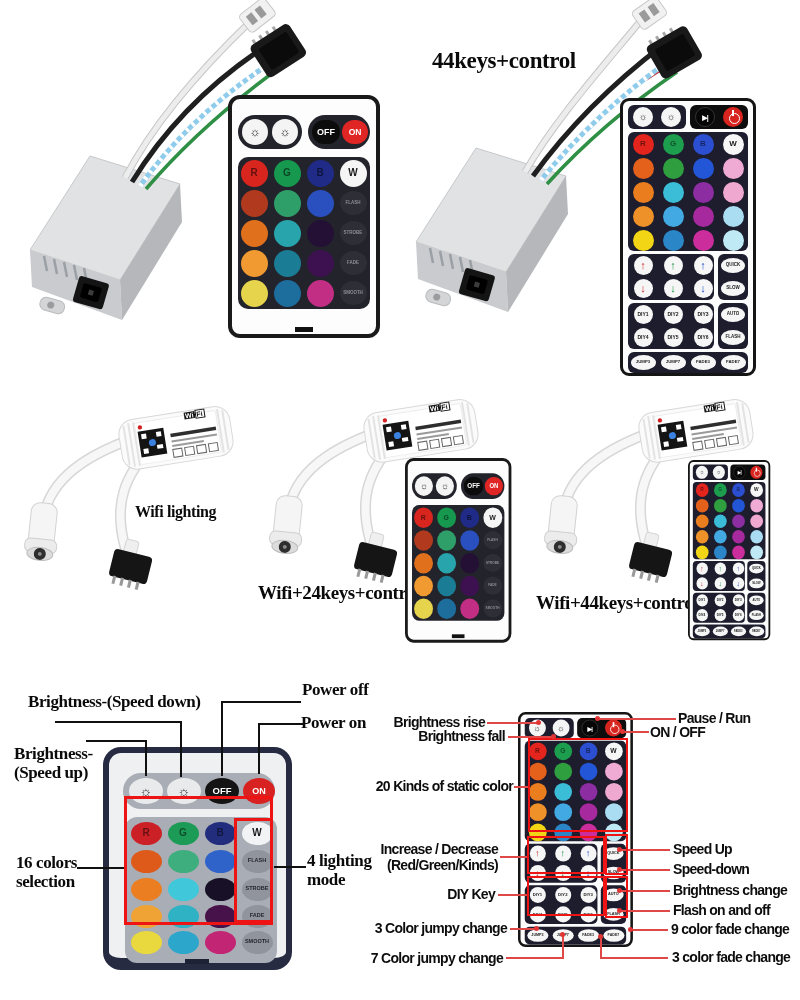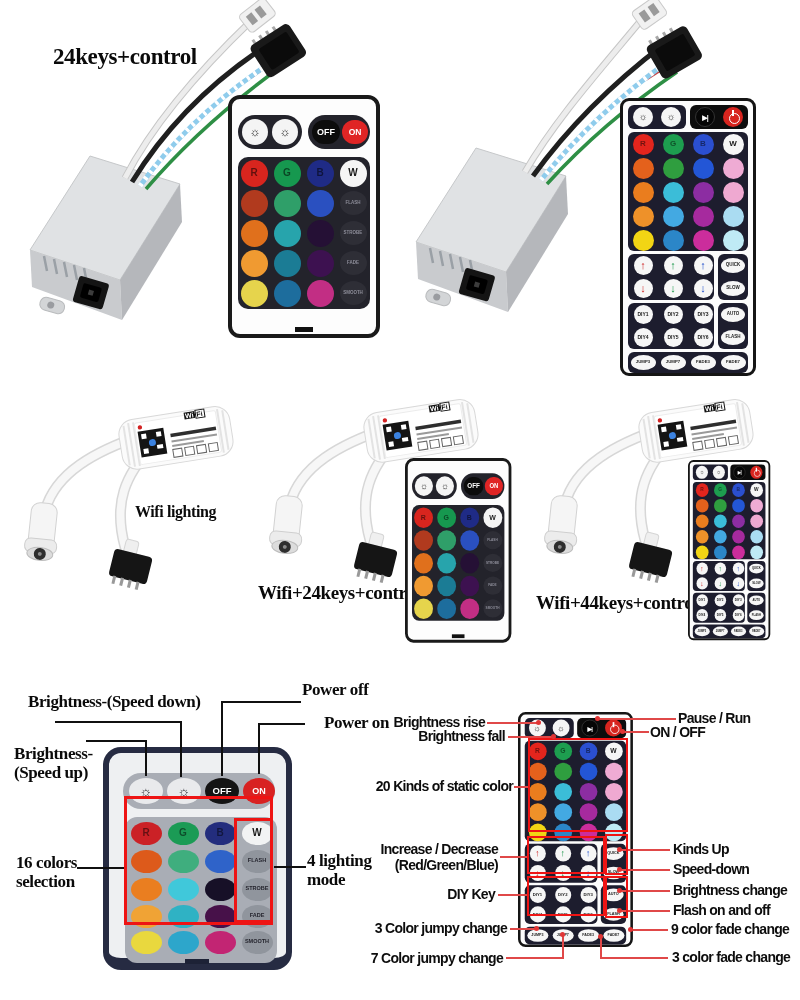--- a/index.html
+++ b/index.html
@@ -88,21 +88,20 @@
           <rect x="146" y="61.5" width="32" height="2" fill="#9a9a9a"></rect>
           <rect x="146" y="66" width="9" height="8" fill="none" stroke="#666"></rect>
           <rect x="158" y="66" width="9" height="8" fill="none" stroke="#666"></rect>
           <rect x="170" y="66" width="9" height="8" fill="none" stroke="#666"></rect>
           <rect x="182" y="66" width="9" height="8" fill="none" stroke="#666"></rect>
         </g>
       </g>
     </defs>
   </svg>
 
-  <div class="serif title" style="left:53px;top:44px">24keys+control</div>
   <svg class="layer" style="left:12px;top:138px" width="200" height="200">
       <use href="#ctrlbox"></use>
     </svg>
   <svg class="layer" style="left:100px;top:0" width="220" height="200">
     <path d="M25,178 C55,120 105,65 152,20" stroke="#c6c6c6" stroke-width="7" fill="none"></path>
     <path d="M25,178 C55,120 105,65 152,20" stroke="#ededed" stroke-width="5" fill="none"></path>
     <path d="M32,182 C70,120 120,75 172,42" stroke="#1f1f1f" stroke-width="5" fill="none"></path>
     <path d="M46,189 C88,140 135,100 182,66" stroke="#2e8f45" stroke-width="3.5" fill="none"></path>
     <path d="M150,78 L186,52" stroke="#c84545" stroke-width="3" fill="none"></path>
     <path d="M40,186 C80,130 128,90 178,58" stroke="#8fccec" stroke-width="5" fill="none"></path>
@@ -145,20 +144,21 @@
       <div class="rbtn" style="left: 41.5px; top: 150.5px; width: 27px; height: 27px; background: rgb(27, 124, 149); border-radius: 50%; font-size: 10px; color: rgba(0, 0, 0, 0.55);"></div>
       <div class="rbtn" style="left: 74.5px; top: 150.5px; width: 27px; height: 27px; background: rgb(61, 17, 80); border-radius: 50%; font-size: 10px; color: rgba(0, 0, 0, 0.55);"></div>
       <div class="rbtn" style="left: 107.5px; top: 152px; width: 27px; height: 24px; background: rgb(46, 46, 54); border-radius: 50%; color: rgb(142, 142, 154); font-size: 4.5px;">FADE</div>
       <div class="rbtn" style="left: 8.5px; top: 180.5px; width: 27px; height: 27px; background: rgb(230, 212, 76); border-radius: 50%; font-size: 10px; color: rgba(0, 0, 0, 0.55);"></div>
       <div class="rbtn" style="left: 41.5px; top: 180.5px; width: 27px; height: 27px; background: rgb(29, 109, 157); border-radius: 50%; font-size: 10px; color: rgba(0, 0, 0, 0.55);"></div>
       <div class="rbtn" style="left: 74.5px; top: 180.5px; width: 27px; height: 27px; background: rgb(194, 46, 132); border-radius: 50%; font-size: 10px; color: rgba(0, 0, 0, 0.55);"></div>
       <div class="rbtn" style="left: 107.5px; top: 182px; width: 27px; height: 24px; background: rgb(46, 46, 54); border-radius: 50%; color: rgb(142, 142, 154); font-size: 4.5px;">SMOOTH</div>
       <div class="rpanel" style="left: 63px; top: 228px; width: 18px; height: 5px; background: rgb(17, 17, 17);"></div>
     </div>
 
+  <div class="serif title" style="left:432px;top:48px">44keys+control</div>
   <svg class="layer" style="left:398px;top:130px" width="200" height="200">
       <use href="#ctrlbox"></use>
     </svg>
   <svg class="layer" style="left:495px;top:0" width="215" height="200">
     <path d="M30,172 C60,120 105,70 148,18" stroke="#c6c6c6" stroke-width="7" fill="none"></path>
     <path d="M30,172 C60,120 105,70 148,18" stroke="#ededed" stroke-width="5" fill="none"></path>
     <path d="M38,176 C75,125 122,80 168,45" stroke="#1f1f1f" stroke-width="5" fill="none"></path>
     <path d="M52,184 C92,140 138,102 182,72" stroke="#2e8f45" stroke-width="3.5" fill="none"></path>
     <path d="M150,80 L188,56" stroke="#c84545" stroke-width="3" fill="none"></path>
     <path d="M46,180 C85,132 130,92 175,60" stroke="#8fccec" stroke-width="5" fill="none"></path>
@@ -365,21 +365,21 @@
       <div class="rbtn" style="left: 132.5px; top: 151.5px; width: 31px; height: 23px; background: rgb(144, 149, 157); border-radius: 50%; color: rgb(35, 35, 44); font-size: 5.5px;">FADE</div>
       <div class="rbtn" style="left: 21.5px; top: 177.5px; width: 31px; height: 23px; background: rgb(233, 216, 62); border-radius: 50%; font-size: 10px; color: rgba(0, 0, 0, 0.5);"></div>
       <div class="rbtn" style="left: 58.5px; top: 177.5px; width: 31px; height: 23px; background: rgb(45, 166, 203); border-radius: 50%; font-size: 10px; color: rgba(0, 0, 0, 0.5);"></div>
       <div class="rbtn" style="left: 95.5px; top: 177.5px; width: 31px; height: 23px; background: rgb(194, 37, 115); border-radius: 50%; font-size: 10px; color: rgba(0, 0, 0, 0.5);"></div>
       <div class="rbtn" style="left: 132.5px; top: 177.5px; width: 31px; height: 23px; background: rgb(144, 149, 157); border-radius: 50%; color: rgb(35, 35, 44); font-size: 5.5px;">SMOOTH</div>
       <div class="rpanel" style="left: 76px; top: 206px; width: 24px; height: 5px; background: rgb(29, 34, 54);"></div>
     </div>
 
   <div class="serif ann-serif" style="left:28px;top:692px">Brightness-(Speed down)</div>
   <div class="serif ann-serif" style="left:302px;top:680px">Power off</div>
-  <div class="serif ann-serif" style="left:324px;top:713px">Power on</div>
+  <div class="serif ann-serif" style="left:301px;top:713px">Power on</div>
   <div class="serif ann-serif" style="left:14px;top:744px">
       <div>Brightness-</div>
       <div>(Speed up)</div>
     </div>
   <div class="serif ann-serif" style="left:16px;top:853px">
       <div>16 colors</div>
       <div>selection</div>
     </div>
   <div class="serif ann-serif" style="left:307px;top:851px">
       <div>4 lighting</div>
@@ -456,29 +456,29 @@
       <div class="rbtn" style="left: 37.5px; top: 254px; width: 25px; height: 15px; background: rgb(246, 246, 246); border-radius: 50%; font-size: 4.3px; color: rgb(34, 34, 34);">JUMP7</div>
       <div class="rbtn" style="left: 67.5px; top: 254px; width: 25px; height: 15px; background: rgb(246, 246, 246); border-radius: 50%; font-size: 4.3px; color: rgb(34, 34, 34);">FADE3</div>
       <div class="rbtn" style="left: 97.5px; top: 254px; width: 25px; height: 15px; background: rgb(246, 246, 246); border-radius: 50%; font-size: 4.3px; color: rgb(34, 34, 34);">FADE7</div>
     </div>
 
   <div class="sansL" style="left:360px;width:125px;top:714px;text-align:right">Brightness rise</div>
   <div class="sansL" style="left:380px;width:125px;top:728px;text-align:right">Brightness fall</div>
   <div class="sansL" style="left:355px;width:158px;top:778px;text-align:right">20 Kinds of static color</div>
   <div class="sansL" style="left:365px;width:133px;top:841px;text-align:right">
       <div>Increase / Decrease</div>
-      <div>(Red/Green/Blue)</div>
+      <div>(Red/Green/Kinds)</div>
     </div>
   <div class="sansL" style="left:385px;width:110px;top:886px;text-align:right">DIY Key</div>
   <div class="sansL" style="left:360px;width:147px;top:920px;text-align:right">3 Color jumpy change</div>
   <div class="sansL" style="left:356px;width:147px;top:950px;text-align:right">7 Color jumpy change</div>
 
   <div class="sansL" style="left:678px;top:710px">Pause / Run</div>
   <div class="sansL" style="left:650px;top:724px">ON / OFF</div>
-  <div class="sansL" style="left:673px;top:841px">Kinds Up</div>
+  <div class="sansL" style="left:673px;top:841px">Speed Up</div>
   <div class="sansL" style="left:673px;top:861px">Speed-down</div>
   <div class="sansL" style="left:673px;top:882px">Brightness change</div>
   <div class="sansL" style="left:673px;top:902px">Flash on and off</div>
   <div class="sansL" style="left:671px;top:921px">9 color fade change</div>
   <div class="sansL" style="left:672px;top:949px">3 color fade change</div>
 
   <div class="lineH rl" style="left:487px;top:722px;width:51px;height:2px"></div>
   <div class="lineH rl" style="left:508px;top:736px;width:46px;height:2px"></div>
   <div class="lineH rl" style="left:514px;top:786px;width:16px;height:2px"></div>
   <div class="lineH rl" style="left:500px;top:856px;width:29px;height:2px"></div>

